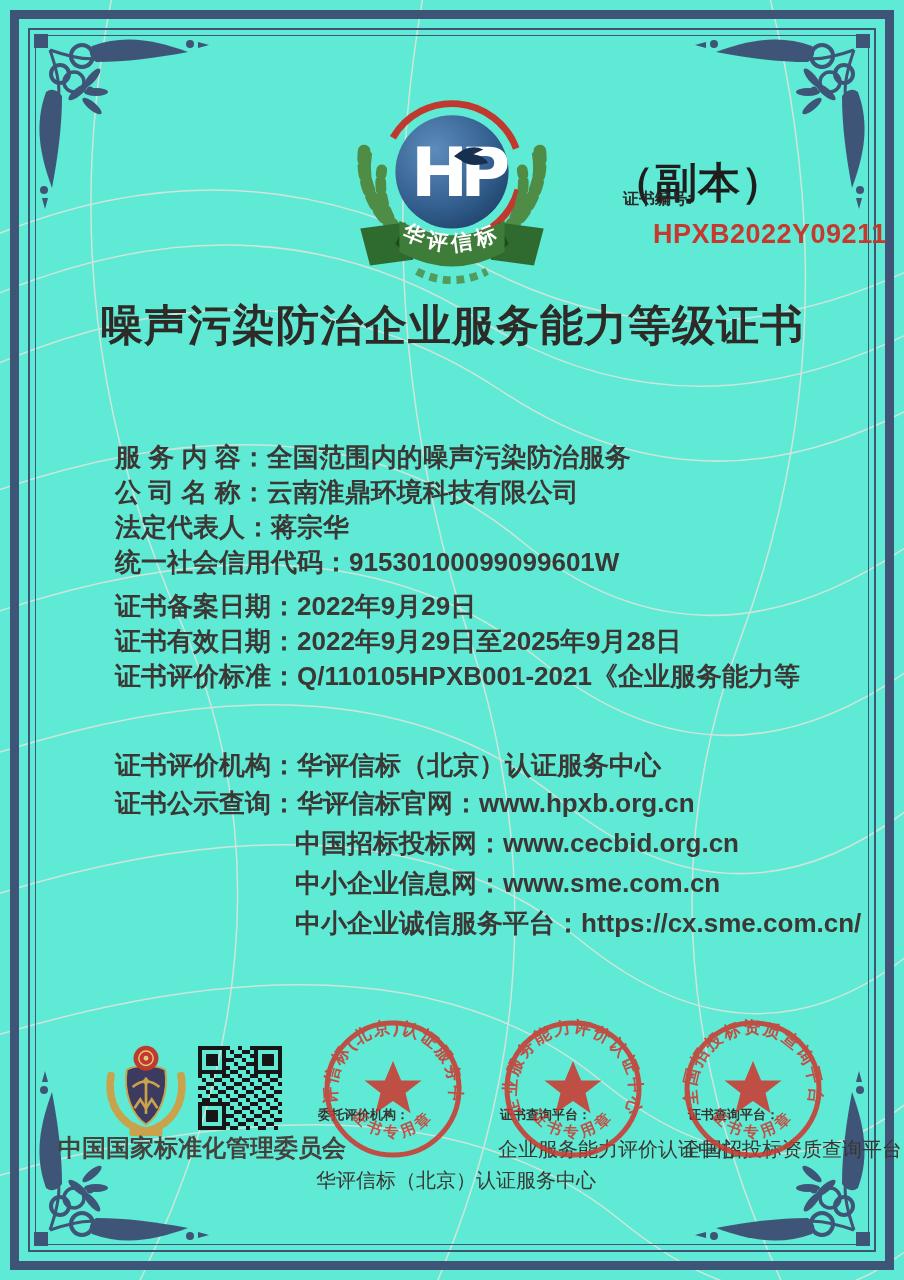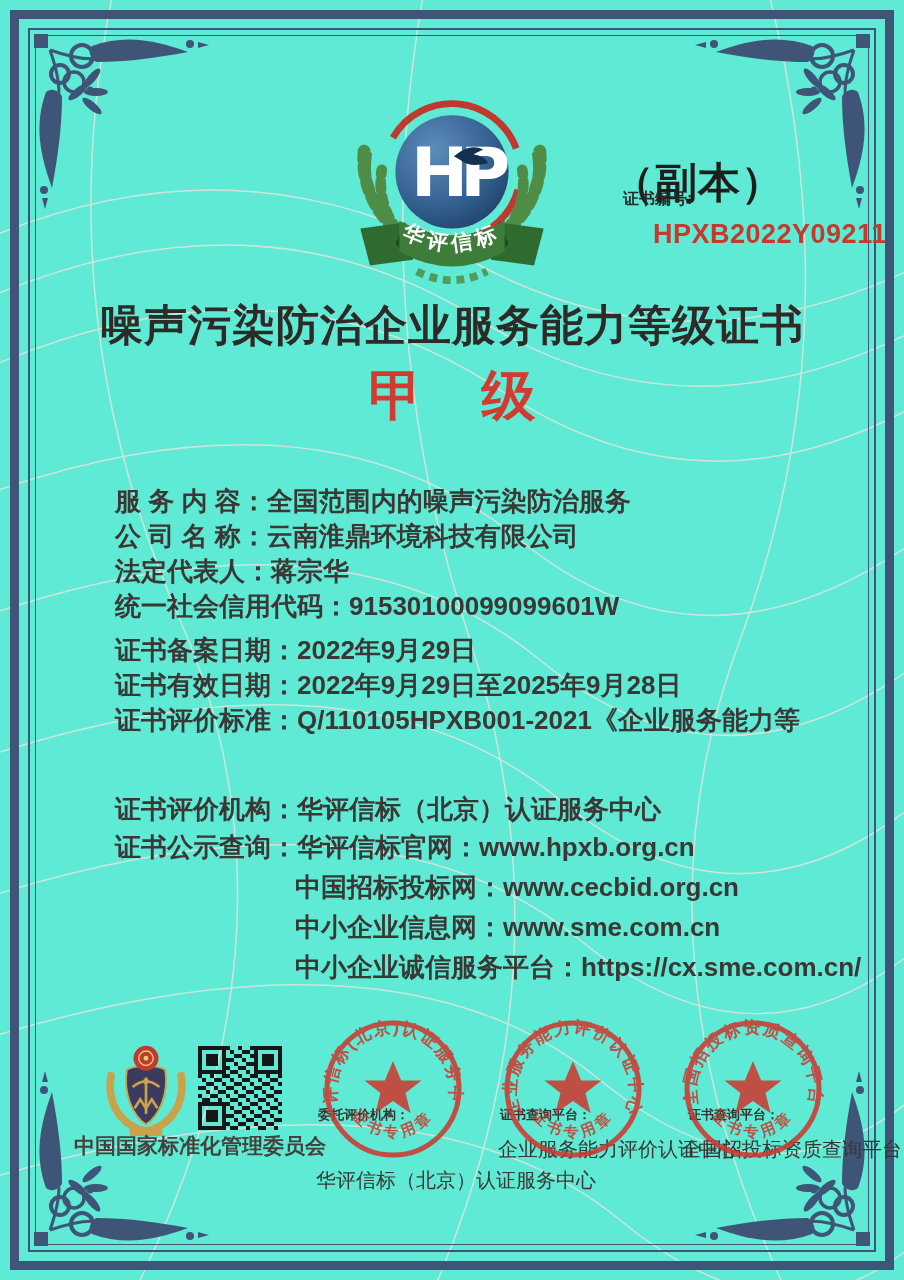--- a/index.html
+++ b/index.html
@@ -19,33 +19,33 @@
   .corner.br{bottom:30px;right:30px;transform:scale(-1,-1);}
   
   .logo{position:absolute;left:342px;top:86px;width:220px;height:200px;z-index:3;}
   .fuben{position:absolute;left:612px;top:115px;font-size:42px;font-weight:800;color:#1f1e1c;z-index:3;letter-spacing:1px;margin-top:40px;}
   .certno-label{position:absolute;left:623px;top:189px;font-size:16px;font-weight:800;color:#2a2927;z-index:3;}
   .certno{position:absolute;left:621px;top:219px;font-size:27px;font-weight:800;color:#c5392e;z-index:3;letter-spacing:.5px;margin-left:32px;}
   
   .title{position:absolute;left:0;right:0;top:297px;text-align:center;font-size:43px;font-weight:900;color:#2d2a27;letter-spacing:1px;z-index:3;white-space:nowrap;}
   .grade{position:absolute;left:0;right:0;top:360px;text-align:center;font-size:54px;font-weight:900;color:#d23b30;letter-spacing:22px;text-indent:22px;z-index:3;}
   
-  .block{position:absolute;left:115px;font-size:26px;font-weight:700;color:#3a3734;z-index:3;margin-top:44px;}
+  .block{position:absolute;left:115px;font-size:26px;font-weight:700;color:#3a3734;z-index:3;}
   .block .ln{height:35px;line-height:35px;white-space:nowrap;}
   .block1{top:440px;}
   .block2{top:589px;}
   .block2 .indent{padding-left:128px;}
   .block3{top:748px;}
   .block3 .ln{height:35px;line-height:35px;}
   .block3 .ln.wide{height:40px;line-height:40px;}
   .block3 .cont{padding-left:180px;}
   
   .emblem{position:absolute;left:98px;top:1036px;width:96px;height:104px;z-index:3;}
   .qr{position:absolute;left:198px;top:1046px;width:84px;height:84px;z-index:3;}
-  .authority{position:absolute;left:58px;top:1132px;width:284px;text-align:center;font-size:21px;font-weight:600;color:#45413d;z-index:3;white-space:nowrap;}
+  .authority{position:absolute;left:58px;top:1132px;width:284px;text-align:center;font-size:24px;font-weight:600;color:#45413d;z-index:3;white-space:nowrap;}
   .seal{position:absolute;width:150px;height:150px;top:1014px;opacity:.85;z-index:5;}
   .seal.s0{left:318px;}
   .seal.s1{left:498px;}
   .seal.s2{left:678px;}
   .seal-label{position:absolute;font-size:13px;font-weight:800;color:#37332f;z-index:4;white-space:nowrap;}
   .seal-org{position:absolute;font-size:20px;font-weight:500;color:#3a3632;z-index:4;white-space:nowrap;}
   .sl0{left:318px;top:1106px;} .so0{left:316px;top:1136px;margin-top:31px;}
   .sl1{left:500px;top:1106px;} .so1{left:498px;top:1136px;}
   .sr2{left:688px;top:1106px;} .so2{left:682px;top:1136px;}
   .seal-ring-text{font-size:17px;font-weight:700;letter-spacing:2px;fill:#d0352c;}
@@ -213,21 +213,20 @@
       </text>
       <path d="M74,190 Q110,208 146,190" stroke="#4f8d46" stroke-width="8" stroke-dasharray="8 6" fill="none" opacity=".85"></path>
     </g>
   </svg>
 
   <div class="fuben">（副本）</div>
   <div class="certno-label">证书编号:</div>
   <div class="certno">HPXB2022Y09211</div>
 
   <div class="title">噪声污染防治企业服务能力等级证书</div>
-  <div class="grade">甲 级</div>
 
   <div class="block block1">
     <div class="ln">服 务 内 容：全国范围内的噪声污染防治服务</div>
     <div class="ln">公 司 名 称：云南淮鼎环境科技有限公司</div>
     <div class="ln">法定代表人：蒋宗华</div>
     <div class="ln">统一社会信用代码：91530100099099601W</div>
   </div>
 
   <div class="block block2">
     <div class="ln">证书备案日期：2022年9月29日</div>

